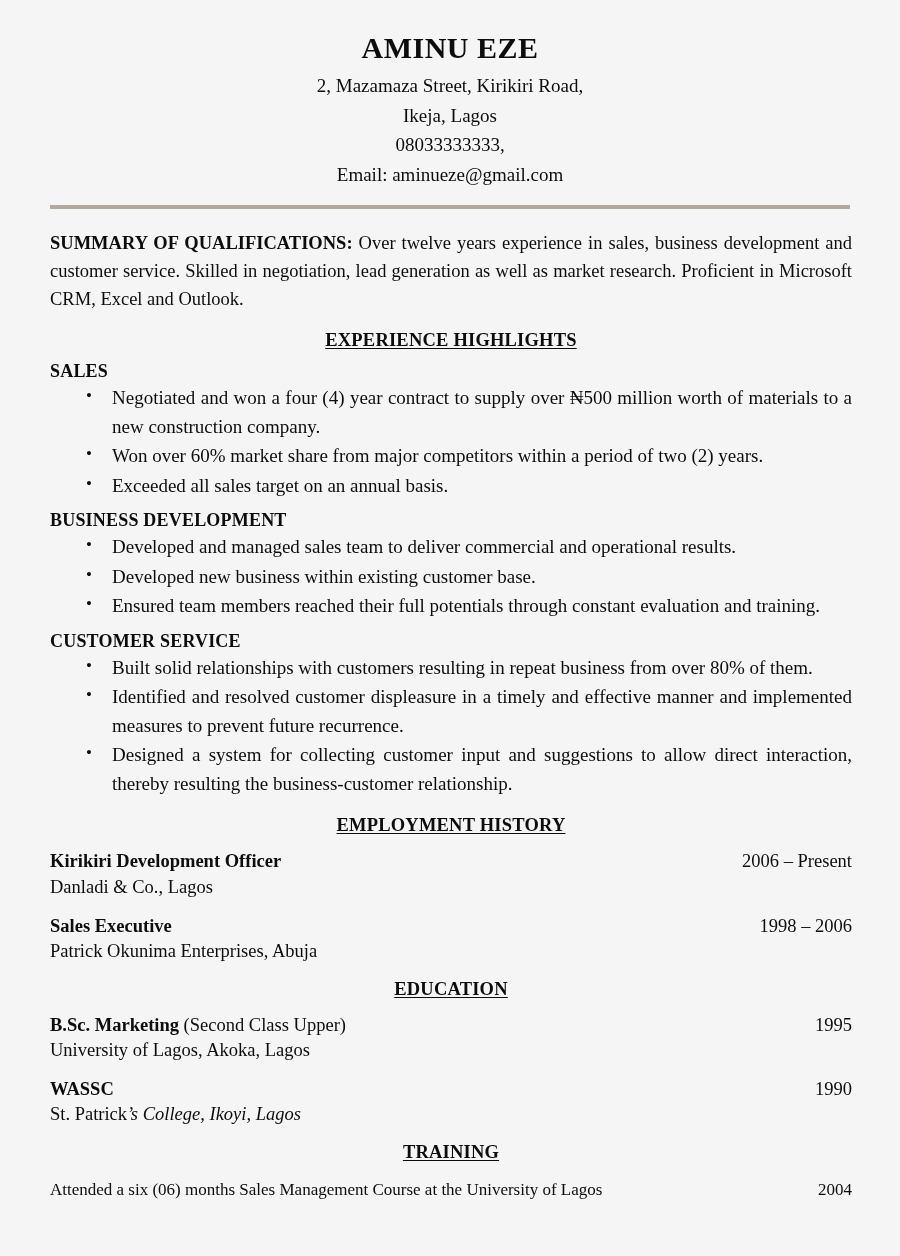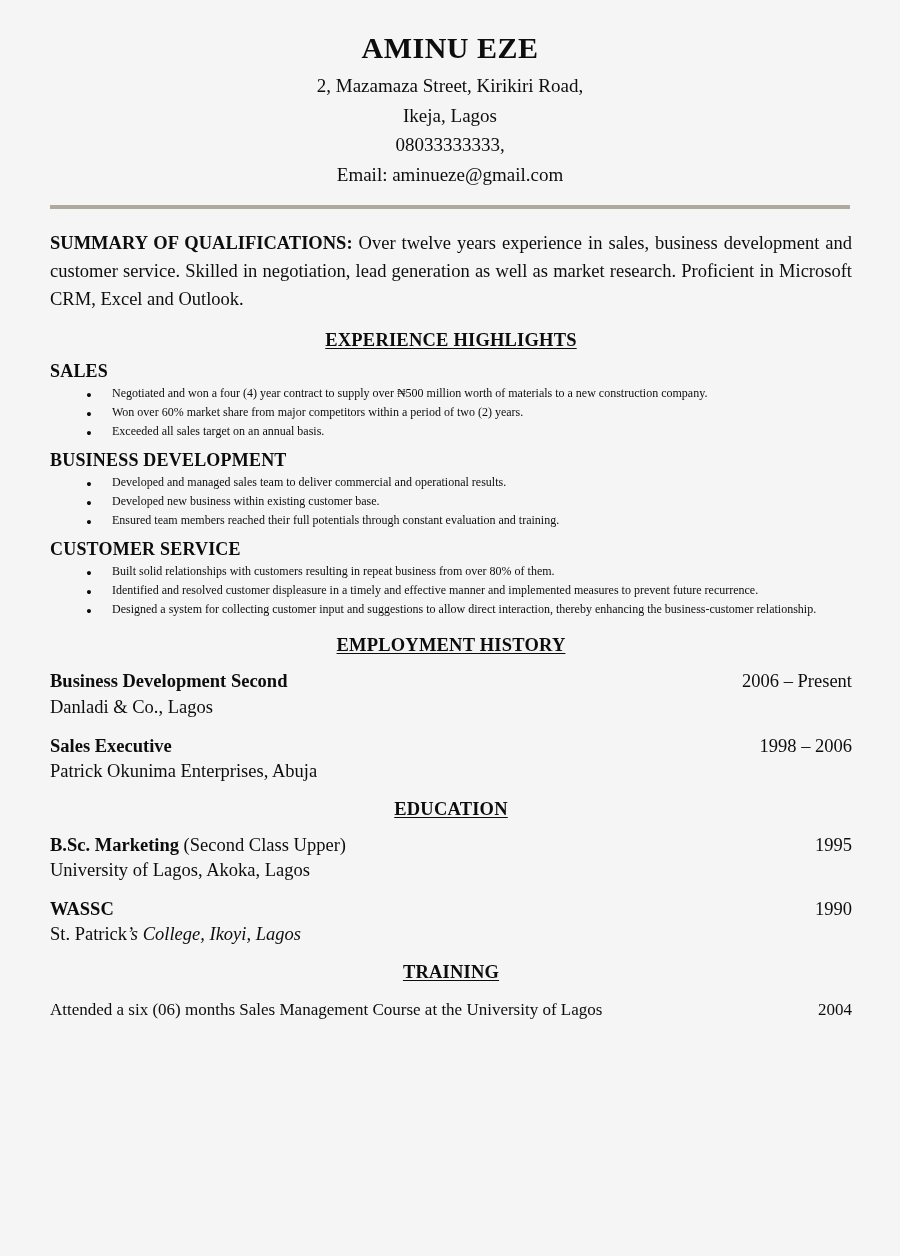--- a/index.html
+++ b/index.html
@@ -85,21 +85,21 @@
     letter-spacing: 0.2px;
   }
 
   ul.bullets {
     list-style: none;
     margin: 0;
     padding: 0;
   }
   ul.bullets li {
     position: relative;
-    font-size: 12px;
+    font-size: 19px;
     line-height: 1.5;
     text-align: justify;
     padding-left: 62px;
     margin: 0 0 1px 0;
   }
   ul.bullets li::before {
     content: "\2022";
     position: absolute;
     left: 36px;
     top: -1px;
@@ -190,29 +190,29 @@
         <li class="single">Developed new business within existing customer base.</li>
         <li class="single">Ensured team members reached their full potentials through constant evaluation and training.</li>
       </ul>
     </div>
 
     <div>
       <div class="subhead">CUSTOMER SERVICE</div>
       <ul class="bullets">
         <li class="single">Built solid relationships with customers resulting in repeat business from over 80% of them.</li>
         <li>Identified and resolved customer displeasure in a timely and effective manner and implemented measures to prevent future recurrence.</li>
-        <li>Designed a system for collecting customer input and suggestions to allow direct interaction, thereby enhancing the business-customer relationship.</li>
+        <li>Designed a system for collecting customer input and suggestions to allow direct interaction, thereby resulting the business-customer relationship.</li>
       </ul>
     </div>
 
     <div class="section-heading"><span>EMPLOYMENT HISTORY</span></div>
 
     <div class="entry">
       <div class="entry-row">
-        <div class="entry-title">Business Development Second</div>
+        <div class="entry-title">Kirikiri Development Officer</div>
         <div class="entry-date">2006 – Present</div>
       </div>
       <div class="entry-sub">Danladi &amp; Co., Lagos</div>
     </div>
 
     <div class="entry">
       <div class="entry-row">
         <div class="entry-title">Sales Executive</div>
         <div class="entry-date">1998 – 2006</div>
       </div>

